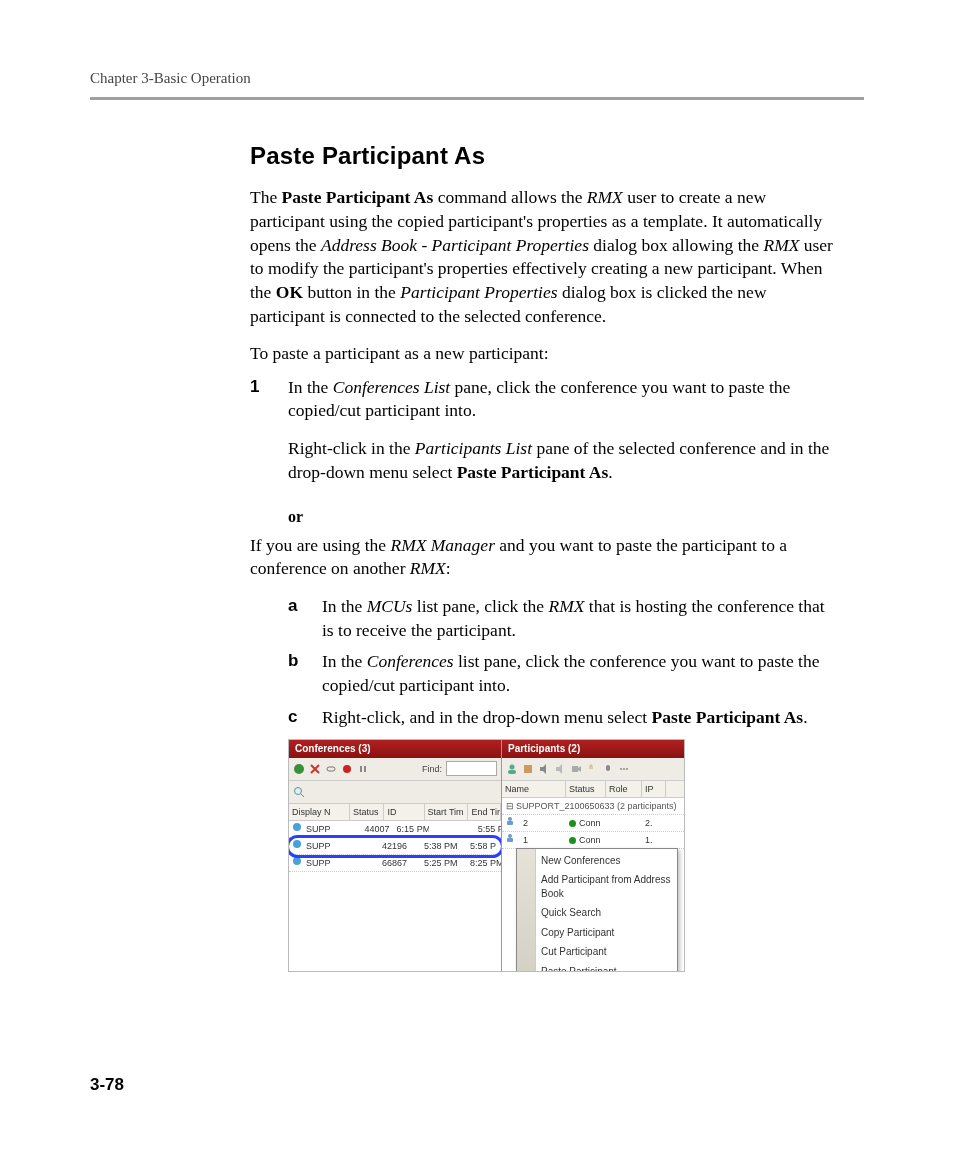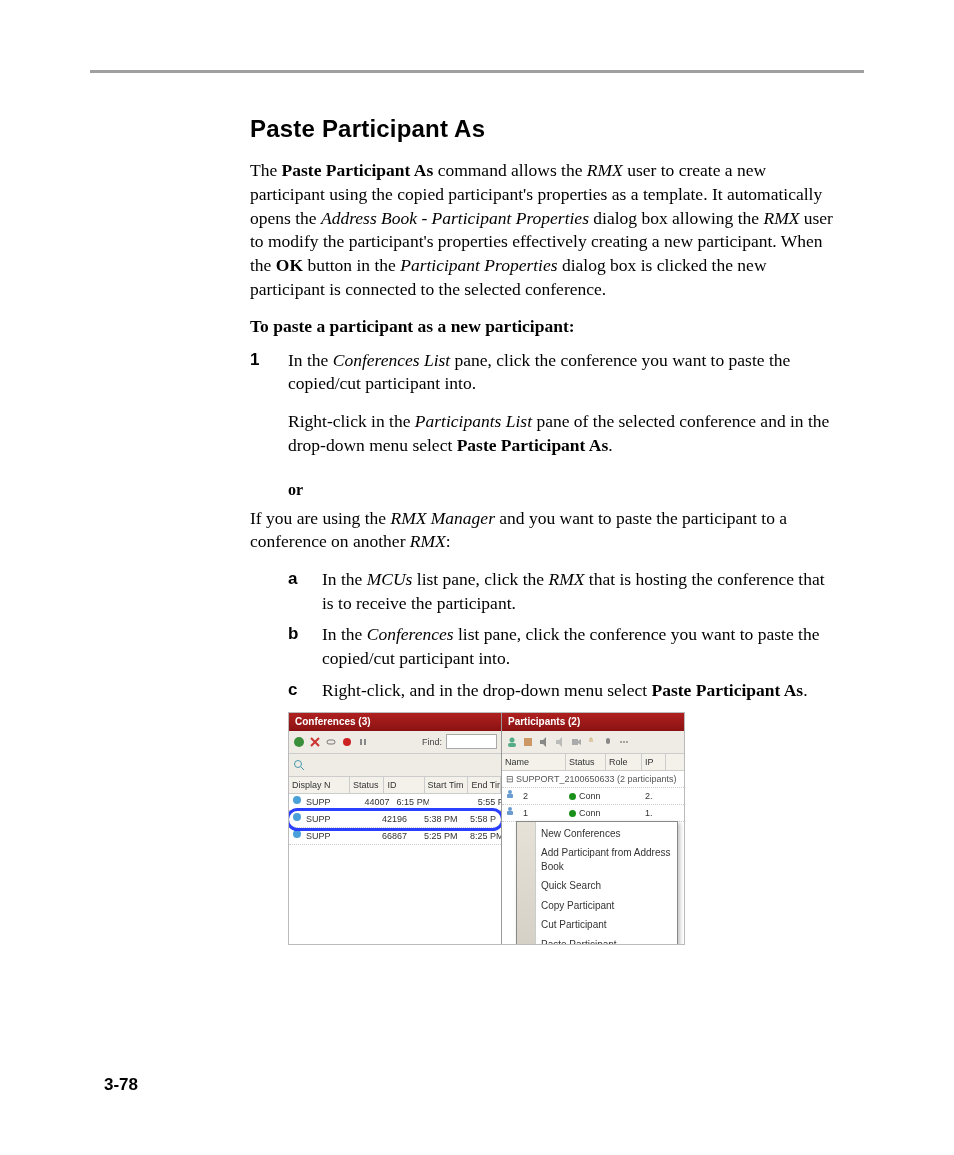--- a/index.html
+++ b/index.html
@@ -11,21 +11,21 @@
   }
   .page{position:absolute;inset:0;padding:70px 90px 60px 90px;box-sizing:border-box;}
   .running-header{font-size:15px;color:#444;margin-bottom:10px;}
   .rule{height:3px;background:#a0a0a0;margin:0 0 40px 0;}
   .content{margin-left:160px;margin-right:30px;font-size:17.5px;line-height:1.35;}
   .content h2{font-family:"Arial Black","Futura",Arial,sans-serif;
     font-weight:900;font-size:24px;margin:0 0 14px 0;letter-spacing:.2px;}
   .content p{margin:0 0 14px 0;}
   .content em{font-style:italic;}
   .content strong{font-weight:bold;}
-  .boldline{font-weight:bold;margin:2px 0 10px 0;}
+  .boldline{font-weight:normal;margin:2px 0 10px 0;}
   .numlist{display:flex;margin:4px 0 8px 0;}
   .numlist .marker{font-family:"Arial Black",Arial,sans-serif;font-weight:900;
     width:38px;flex:none;font-size:17px;}
   .numlist .body{flex:1;}
   .sublist{margin-left:38px;}
   .sublist .numlist .marker{width:34px;}
   .or{font-weight:bold;margin:6px 0 6px 38px;font-size:16px;}
   .indent{margin-left:38px;margin-bottom:12px;}
   .screenshot{margin:10px 0 0 38px;width:395px;border:1px solid #bbb;
     font-family:Tahoma,Arial,sans-serif;font-size:9px;color:#333;
@@ -54,27 +54,28 @@
   .grouprow{background:#fff;color:#555;padding:2px 4px;border-bottom:1px dotted #ccc;
     font-size:9px;}
   .status-dot{display:inline-block;width:7px;height:7px;border-radius:50%;
     background:#1a901a;margin-right:3px;vertical-align:middle;}
   .ctxmenu{position:absolute;right:6px;top:50px;width:160px;background:#fff;
     border:1px solid #888;box-shadow:2px 2px 4px rgba(0,0,0,.25);z-index:5;
     padding:2px 0;font-size:10px;}
   .ctxmenu .sidebar{position:absolute;left:0;top:0;bottom:0;width:18px;
     background:linear-gradient(#e6e2d8,#d3cfc4);border-right:1px solid #ccc;}
   .ctxmenu .mi{position:relative;padding:3px 6px 3px 24px;cursor:default;}
-  .pagenum{position:absolute;left:104px;bottom:60px;
+  .pagenum{position:absolute;left:90px;bottom:60px;
     font-family:"Arial Black",Arial,sans-serif;font-weight:900;font-size:17px;}
 </style>
 </head>
 <body>
 
 <div class="page">
+  <div class="running-header">Chapter 3-Basic Operation</div>
   <div class="rule"></div>
 
   <div class="content">
     <h2>Paste Participant As</h2>
 
     <p>The <strong>Paste Participant As</strong> command allows the <em>RMX</em> user to create a new participant using the copied participant's properties as a template. It automatically opens the <em>Address Book - Participant Properties</em> dialog box allowing the <em>RMX</em> user to modify the participant's properties effectively creating a new participant. When the <strong>OK</strong> button in the <em>Participant Properties</em> dialog box is clicked the new participant is connected to the selected conference.</p>
 
     <div class="boldline">To paste a participant as a new participant:</div>
 
     <div class="numlist">

